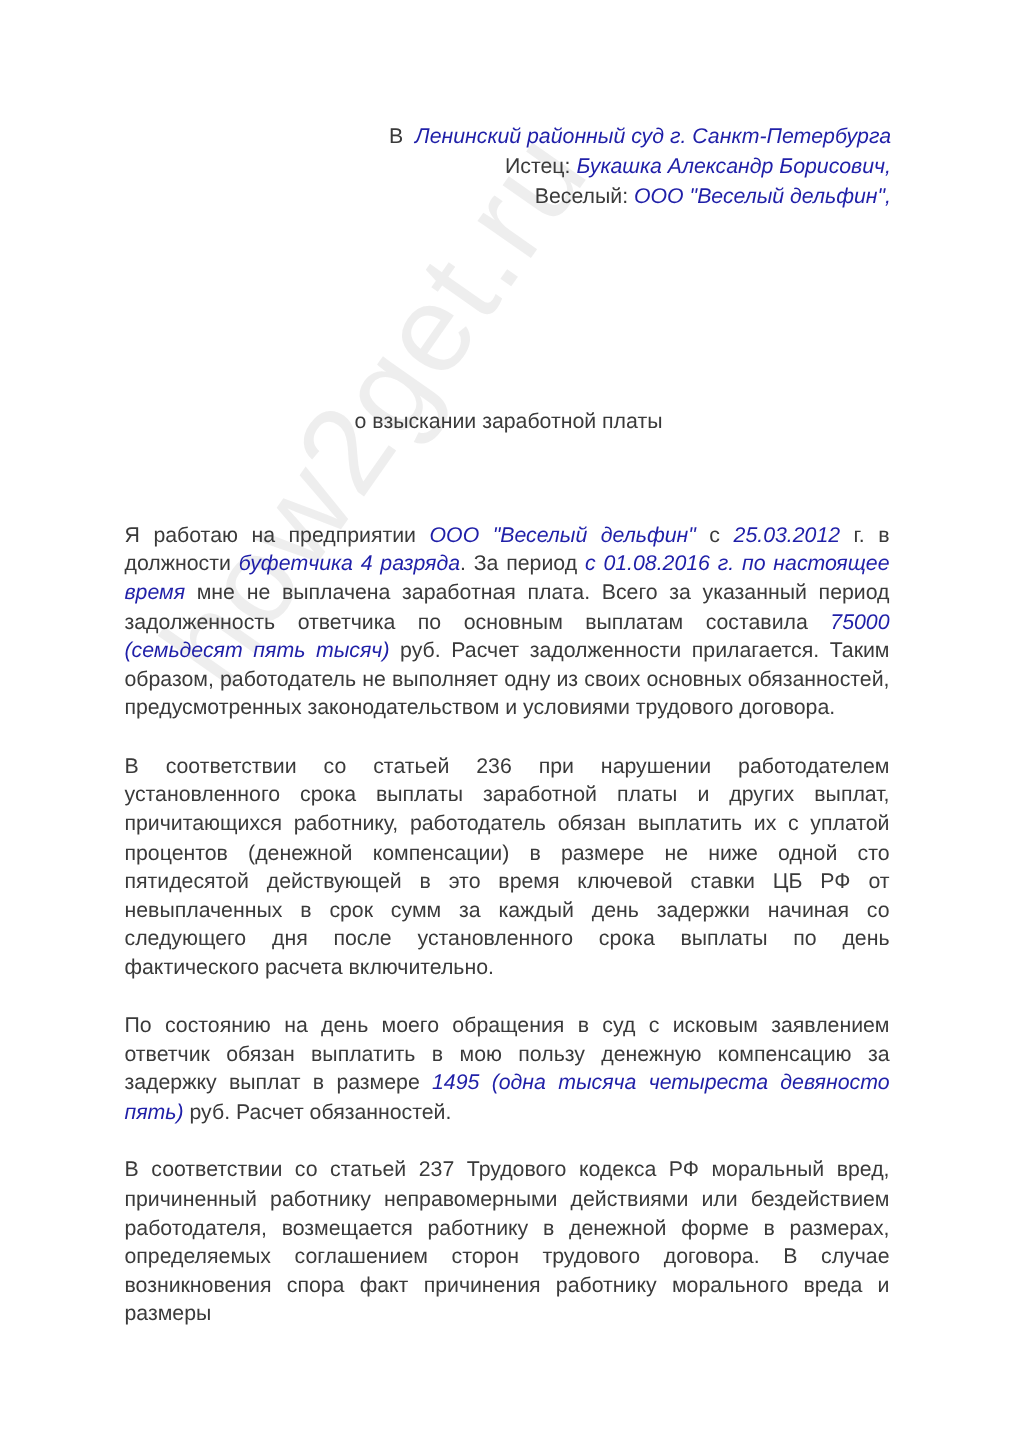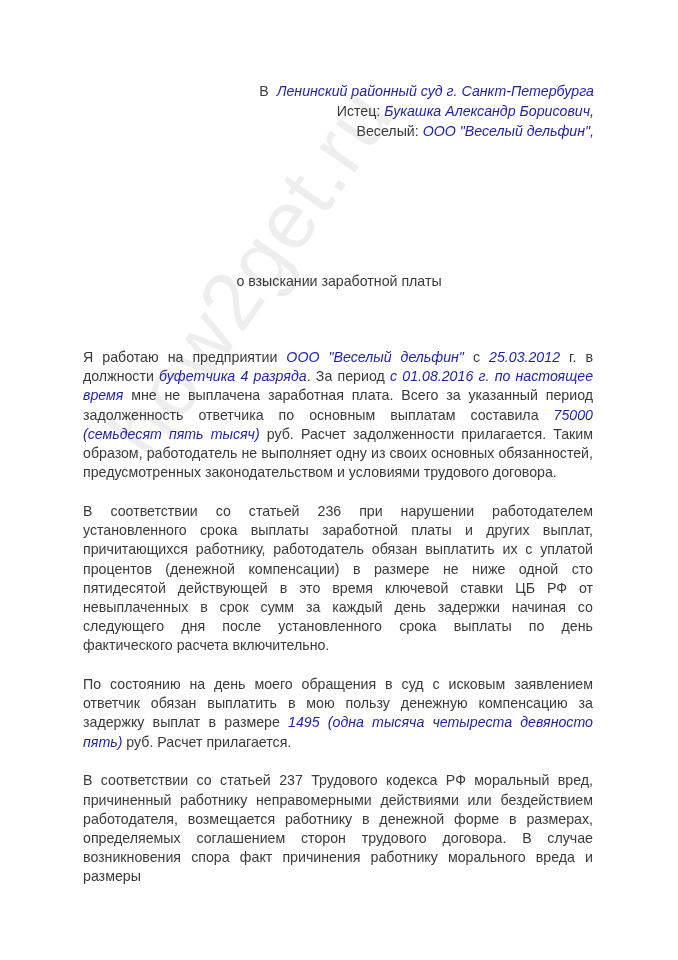--- a/index.html
+++ b/index.html
@@ -58,18 +58,18 @@
     </div>
   </div>
 
   <div class="subtitle">о взыскании заработной платы</div>
 
   <div class="body">
     <p><span>Я работаю на предприятии </span><span class="hl">ООО "Веселый дельфин"</span><span> с </span><span class="hl">25.03.2012</span><span> г. в должности </span><span class="hl">буфетчика 4 разряда</span><span>. За период </span><span class="hl">с 01.08.2016 г. по настоящее время</span><span> мне не выплачена заработная плата. Всего за указанный период задолженность ответчика по основным выплатам составила </span><span class="hl">75000 (семьдесят пять тысяч)</span><span> руб. Расчет задолженности прилагается. Таким образом, работодатель не выполняет одну из своих основных обязанностей, предусмотренных законодательством и условиями трудового договора.</span></p>
 
     <p>В соответствии со статьей 236 при нарушении работодателем установленного срока выплаты заработной платы и других выплат, причитающихся работнику, работодатель обязан выплатить их с уплатой процентов (денежной компенсации) в размере не ниже одной сто пятидесятой действующей в это время ключевой ставки ЦБ РФ от невыплаченных в срок сумм за каждый день задержки начиная со следующего дня после установленного срока выплаты по день фактического расчета включительно.</p>
 
-    <p><span>По состоянию на день моего обращения в суд с исковым заявлением ответчик обязан выплатить в мою пользу денежную компенсацию за задержку выплат в размере </span><span class="hl">1495 (одна тысяча четыреста девяносто пять)</span><span> руб. Расчет прилагается.</span></p>
+    <p><span>По состоянию на день моего обращения в суд с исковым заявлением ответчик обязан выплатить в мою пользу денежную компенсацию за задержку выплат в размере </span><span class="hl">1495 (одна тысяча четыреста девяносто пять)</span><span> руб. Расчет обязанностей.</span></p>
 
     <p>В соответствии со статьей 237 Трудового кодекса РФ моральный вред, причиненный работнику неправомерными действиями или бездействием работодателя, возмещается работнику в денежной форме в размерах, определяемых соглашением сторон трудового договора. В случае возникновения спора факт причинения работнику морального вреда и размеры</p>
   </div>
 
 </div>
 
 </body></html>

